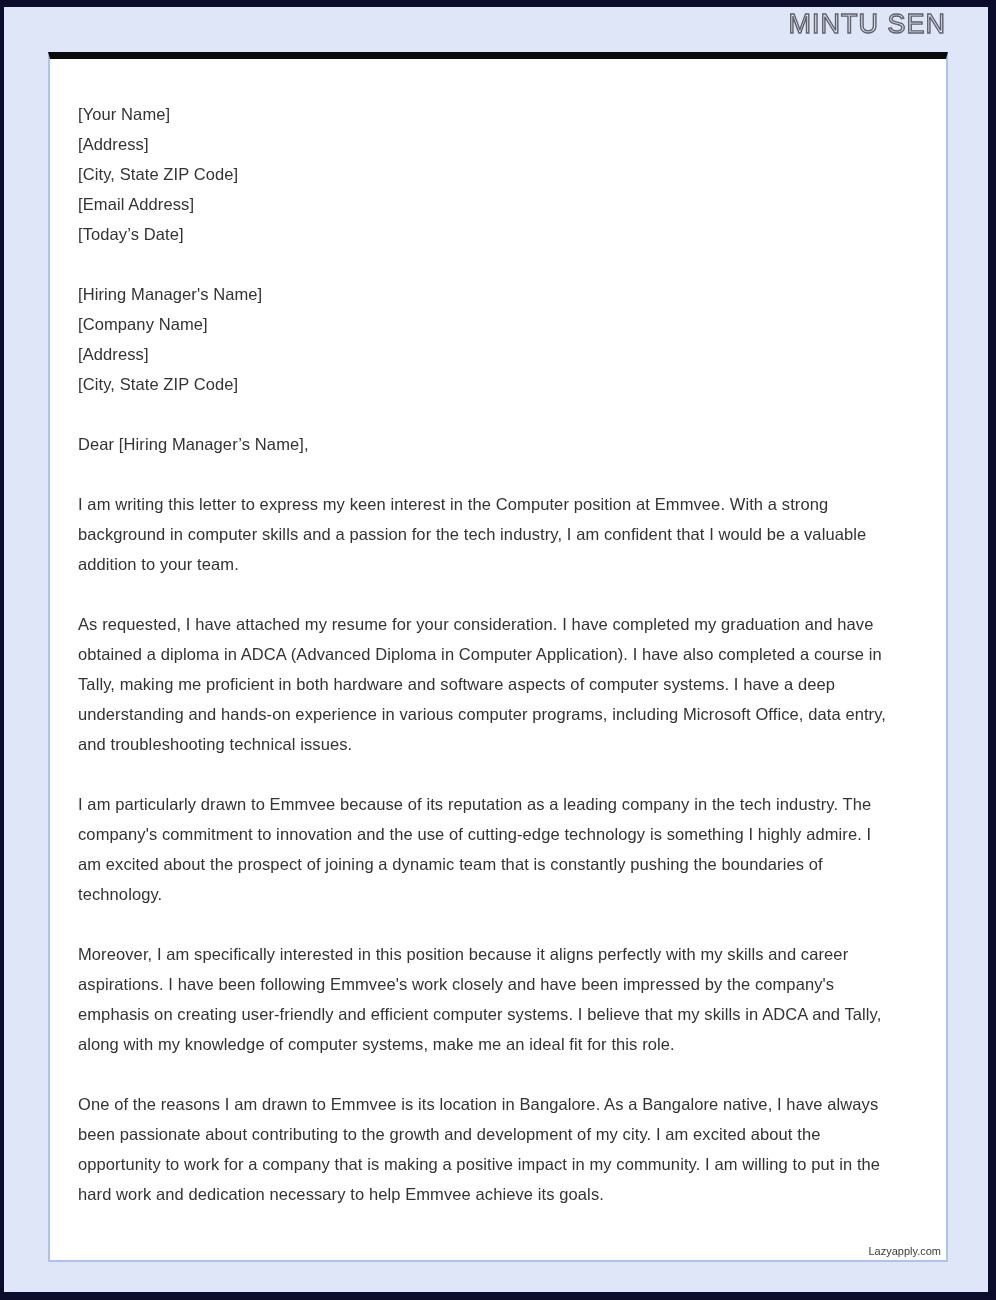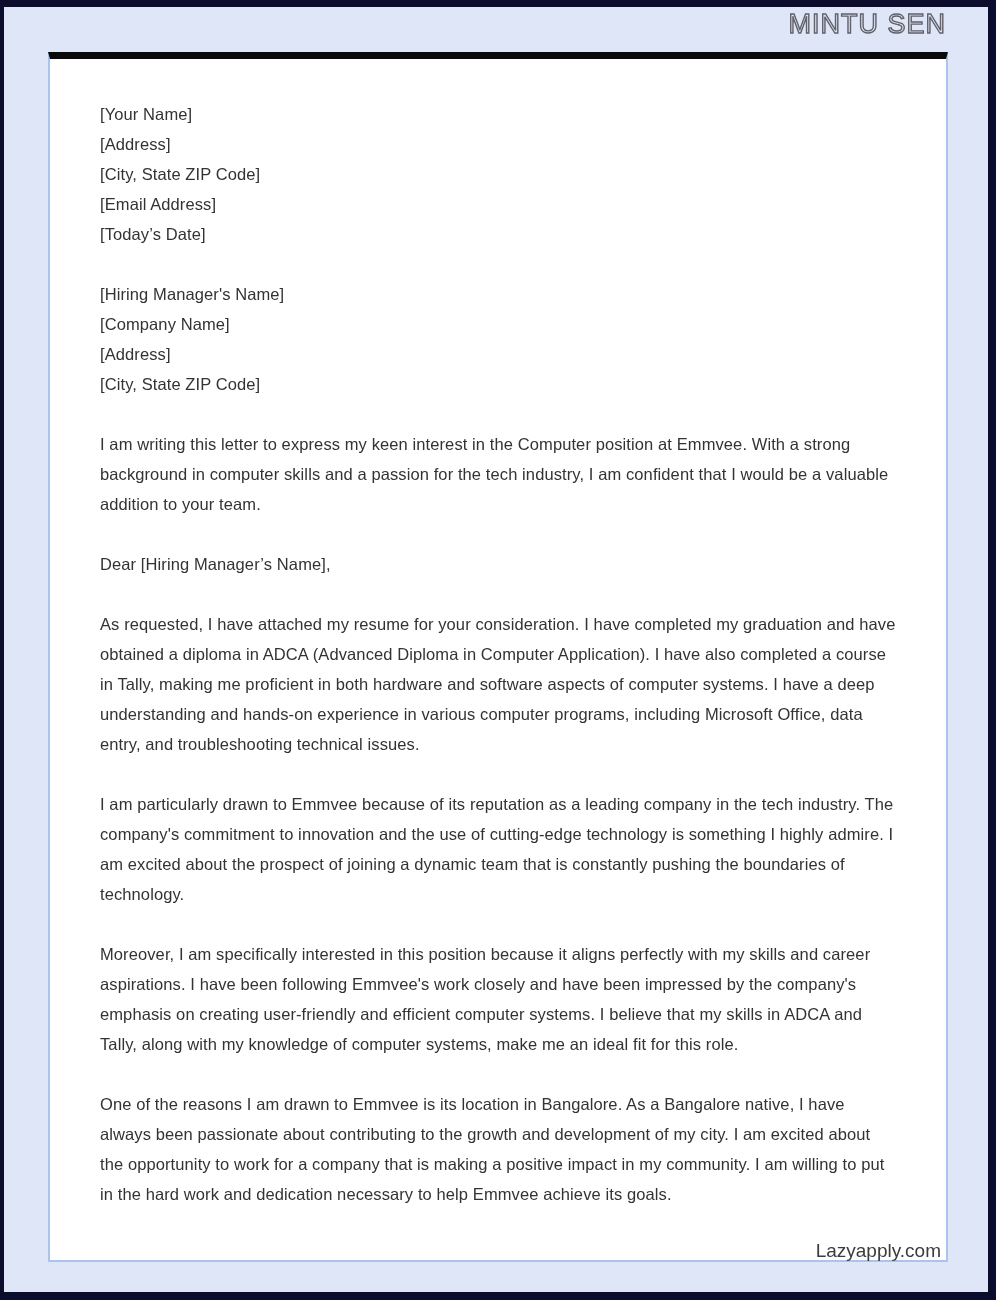--- a/index.html
+++ b/index.html
@@ -48,35 +48,35 @@
     left: 48px; top: 52px;
     width: 900px; height: 1210px;
     background: #ffffff;
     border-top: 7px solid var(--page-top-bar);
     border-left: 2px solid var(--page-border);
     border-right: 2px solid var(--page-border);
     border-bottom: 2px solid var(--page-border);
     z-index: 2;
   }
   .letter {
-    padding: 40px 50px 0 50px;
+    padding: 40px 50px 0 28px;
     font-size: 16.5px;
     line-height: 30px;
     color: var(--text);
     letter-spacing: 0.1px;
   }
   .letter .block,
   .letter p {
     margin: 0 0 30px 0;
     white-space: pre-line;
   }
   .watermark {
     position: absolute;
     right: 5px; bottom: 0px;
-    font-size: 19px;
+    font-size: 11px;
     line-height: 18px;
     color: #3c3c3c;
     background: transparent;
     z-index: 40;
     margin-top: 42px;
   }
 </style>
 </head>
 <body>
 
@@ -91,23 +91,23 @@
 [Address]
 [City, State ZIP Code]
 [Email Address]
 [Today’s Date]</div>
 
     <div class="block">[Hiring Manager's Name]
 [Company Name]
 [Address]
 [City, State ZIP Code]</div>
 
+    <p>Dear [Hiring Manager’s Name],</p>
+
     <p>I am writing this letter to express my keen interest in the Computer position at Emmvee. With a strong background in computer skills and a passion for the tech industry, I am confident that I would be a valuable addition to your team.</p>
-
-    <p>Dear [Hiring Manager’s Name],</p>
 
     <p>As requested, I have attached my resume for your consideration. I have completed my graduation and have obtained a diploma in ADCA (Advanced Diploma in Computer Application). I have also completed a course in Tally, making me proficient in both hardware and software aspects of computer systems. I have a deep understanding and hands-on experience in various computer programs, including Microsoft Office, data entry, and troubleshooting technical issues.</p>
 
     <p>I am particularly drawn to Emmvee because of its reputation as a leading company in the tech industry. The company's commitment to innovation and the use of cutting-edge technology is something I highly admire. I am excited about the prospect of joining a dynamic team that is constantly pushing the boundaries of technology.</p>
 
     <p>Moreover, I am specifically interested in this position because it aligns perfectly with my skills and career aspirations. I have been following Emmvee's work closely and have been impressed by the company's emphasis on creating user-friendly and efficient computer systems. I believe that my skills in ADCA and Tally, along with my knowledge of computer systems, make me an ideal fit for this role.</p>
 
     <p>One of the reasons I am drawn to Emmvee is its location in Bangalore. As a Bangalore native, I have always been passionate about contributing to the growth and development of my city. I am excited about the opportunity to work for a company that is making a positive impact in my community. I am willing to put in the hard work and dedication necessary to help Emmvee achieve its goals.</p>
 
   </div>

